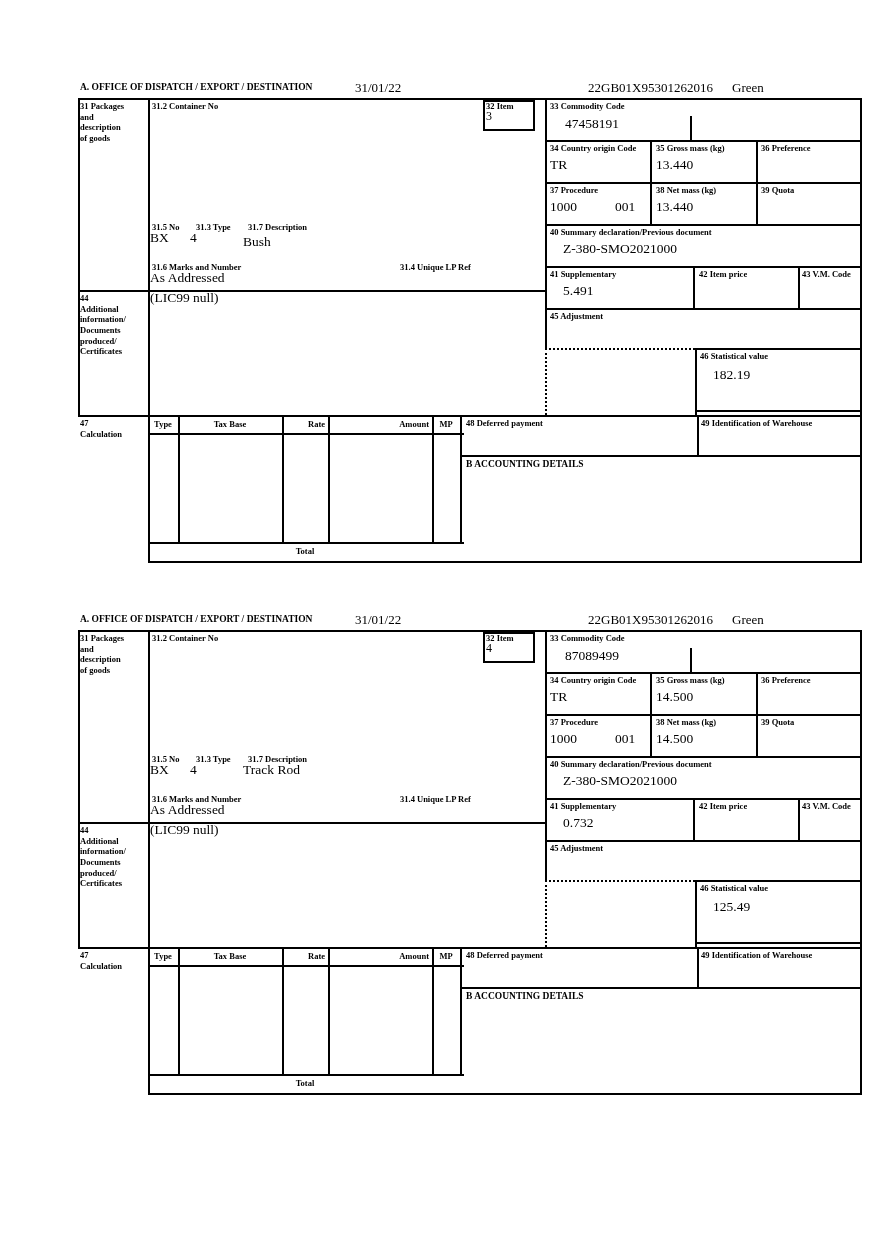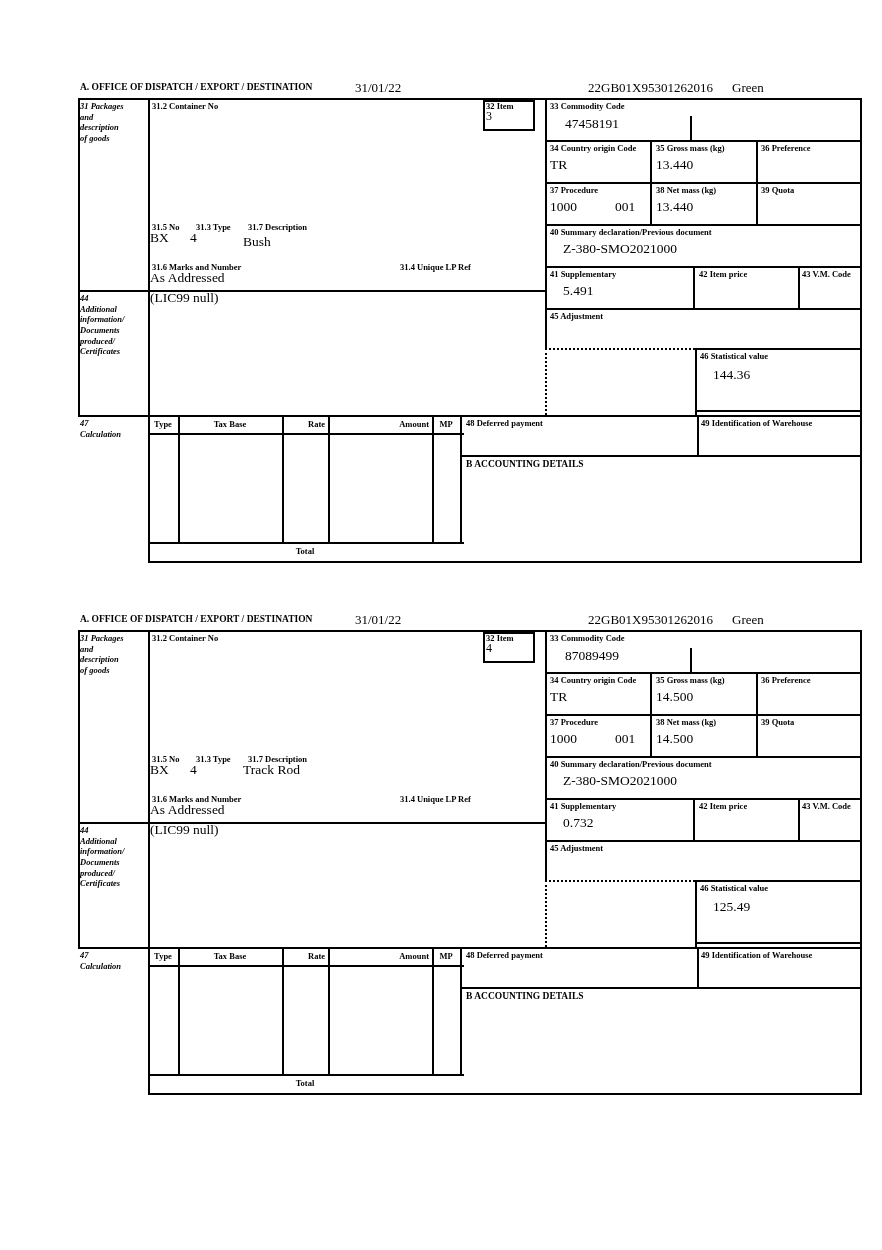--- a/index.html
+++ b/index.html
@@ -5,21 +5,21 @@
   html,body{margin:0;padding:0;background:#fff;}
   .page{position:relative;width:882px;height:1250px;background:#ffffff;
         font-family:"Liberation Serif",serif;color:#000;overflow:hidden;}
   .section{position:absolute;left:78px;width:816px;height:483px;}
   .hl,.vl{position:absolute;background:#000;}
   .hl{height:2px;}
   .vl{width:2px;}
   .dh{position:absolute;height:0;border-top:2px dotted #000;}
   .dv{position:absolute;width:0;border-left:2px dotted #000;}
   .lbl{position:absolute;font-weight:bold;font-size:8.5px;line-height:1.25;white-space:nowrap;}
-  .wrap{white-space:pre-line;font-style:italic;}
+  .wrap{white-space:pre-line;}
   .val{position:absolute;font-size:13.5px;line-height:1.1;white-space:nowrap;}
   .hdrT{position:absolute;top:2px;font-weight:bold;font-size:9.5px;white-space:nowrap;}
   .hdrV{position:absolute;top:0;font-size:13px;white-space:nowrap;}
   .box32{position:absolute;left:405px;top:20px;width:52px;height:31px;border:2px solid #000;box-sizing:border-box;}
   .cth{position:absolute;top:339px;font-weight:bold;font-size:8.5px;}
   .ctr{text-align:center;}
   .rgt{text-align:right;padding-right:3px;box-sizing:border-box;}
   .blbl{position:absolute;font-weight:bold;font-size:9.5px;white-space:nowrap;}
 </style>
 </head>
@@ -104,21 +104,21 @@
     <div class="lbl" style="left:724px;top:189px;">43 V.M. Code</div>
     <div class="lbl wrap" style="left:2px;top:213px;width:68px;">44
 Additional
 information/
 Documents
 produced/
 Certificates</div>
     <div class="val" style="left:72px;top:211px;">(LIC99 null)</div>
     <div class="lbl" style="left:472px;top:231px;">45 Adjustment</div>
     <div class="lbl" style="left:622px;top:271px;">46 Statistical value</div>
-    <div class="val" style="left:635px;top:288px;">144.36</div>
+    <div class="val" style="left:635px;top:288px;">182.19</div>
     <div class="lbl wrap" style="left:2px;top:338px;width:68px;">47
 Calculation</div>
     <div class="cth ctr" style="left:70px;width:30px;">Type</div>
     <div class="cth ctr" style="left:100px;width:104px;">Tax Base</div>
     <div class="cth rgt" style="left:204px;width:46px;">Rate</div>
     <div class="cth rgt" style="left:250px;width:104px;">Amount</div>
     <div class="cth ctr" style="left:354px;width:28px;">MP</div>
     <div class="lbl" style="left:388px;top:338px;">48 Deferred payment</div>
     <div class="lbl" style="left:623px;top:338px;">49 Identification of Warehouse</div>
     <div class="blbl" style="left:388px;top:379px;">B ACCOUNTING DETAILS</div>

